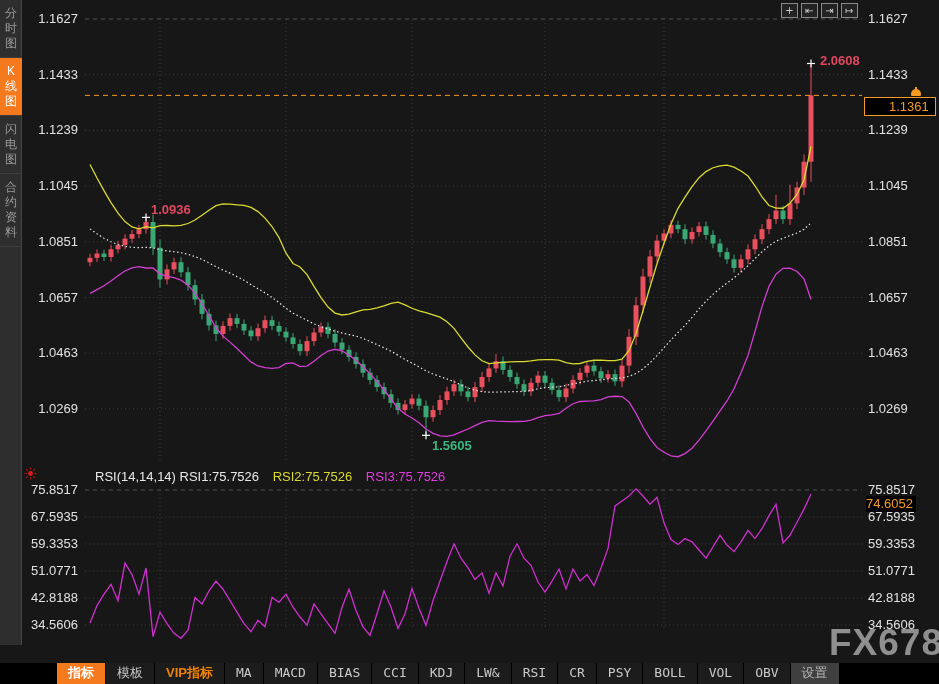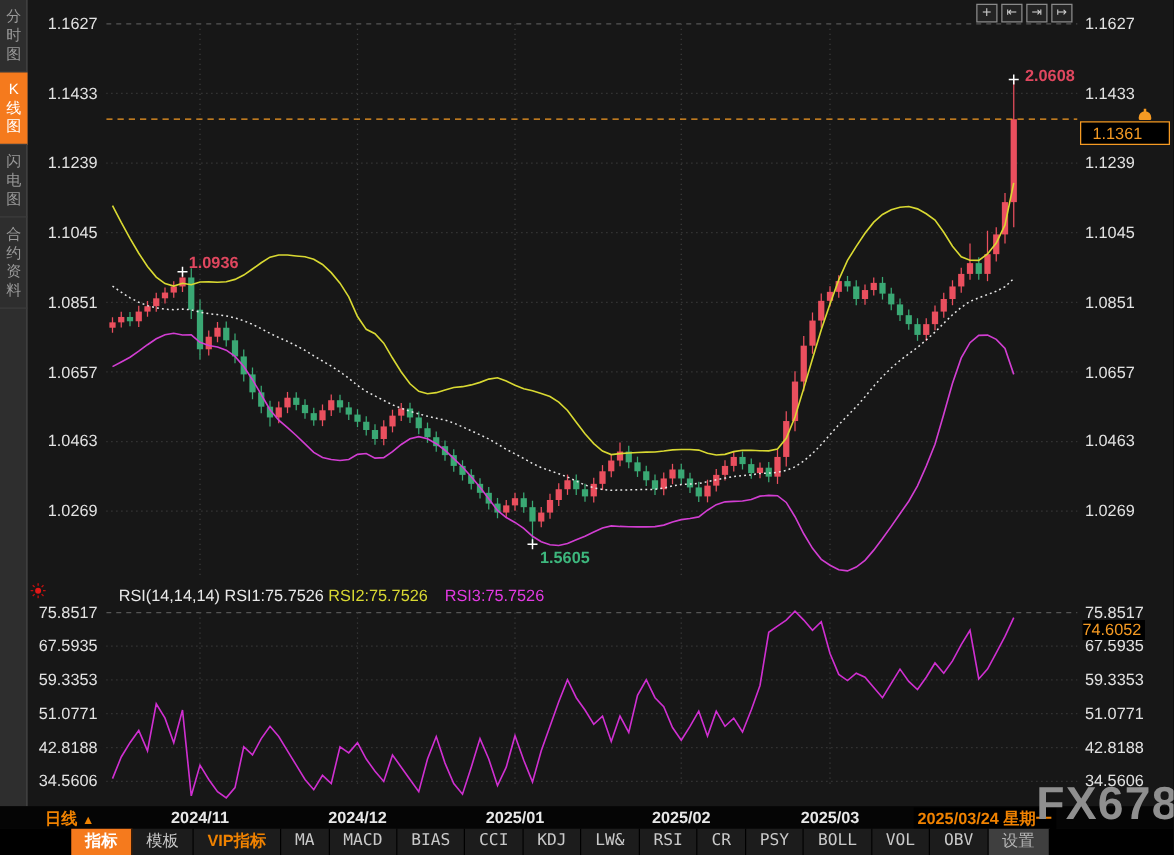--- a/index.html
+++ b/index.html
@@ -46,31 +46,31 @@
   .ylab.left { left:26px; text-align:right; }
   .ylab.right { left:868px; text-align:left; }
   .ylab.rsi { font-size:13px; }
   
   #mainsvg { position:absolute; left:85px; top:12px; z-index:5; }
   #rsisvg  { position:absolute; left:85px; top:470px; z-index:5; }
   
   #pricebox {
     position:absolute; left:864px; top:97px; width:72px; height:19px; z-index:15;
     border:1px solid #f59a23; background:#000; color:#f59a23; font-size:13px;
-    line-height:17px; padding-left:9px;
+    line-height:17px; padding-left:24px;
   }
   #bell { position:absolute; left:910px; top:87px; width:12px; height:10px; z-index:16; }
   #bell .dome { position:absolute; left:1px; top:2px; width:10px; height:7px; background:#f59a23; border-radius:5px 5px 1px 1px; }
   #bell .knob { position:absolute; left:5px; top:0; width:2px; height:3px; background:#f59a23; }
   
   .anno { position:absolute; font-size:13px; font-weight:bold; z-index:14; white-space:nowrap; }
   
   #rsihdr { position:absolute; left:95px; top:469px; font-size:13px; z-index:12; white-space:nowrap; }
   #rsihdr .r1 { color:#e9e9e9; }
-  #rsihdr .r2 { color:#d9d932; }
+  #rsihdr .r2 { color:#d9d932; margin-left:10px; }
   #rsihdr .r3 { color:#e23ae2; margin-left:10px; }
   #rsicur { position:absolute; left:866px; top:496px; background:#000; color:#f59a23; font-size:13px; padding:0 3px 1px 0; z-index:13; }
   #burst { position:absolute; left:24px; top:466px; z-index:12; }
   
   #xrow { position:absolute; left:0; top:645px; width:939px; height:18px; background:#050505; z-index:10; }
   #period { position:absolute; left:36px; top:1px; color:#f08200; font-size:13px; font-weight:bold; cursor:pointer; }
   #period .arr { font-size:10px; }
   .xlab { position:absolute; top:1px; transform:translateX(-50%); color:#e8e8e8; font-size:13px; font-weight:bold; }
   #datehl { position:absolute; left:731px; top:1px; background:#000; color:#f08200; font-size:13px; font-weight:bold; padding:0 3px; }
   
@@ -429,31 +429,20 @@
         <line x1="0.5" y1="6.5" x2="2.6" y2="6.5"></line>
           <line x1="10.4" y1="6.5" x2="12.5" y2="6.5"></line>
         <line x1="2.2" y1="2.2" x2="3.7" y2="3.7"></line>
           <line x1="9.3" y1="9.3" x2="10.8" y2="10.8"></line>
         <line x1="2.2" y1="10.8" x2="3.7" y2="9.3"></line>
           <line x1="9.3" y1="3.7" x2="10.8" y2="2.2"></line>
       </g>
     </svg>
   </div>
 
-  <div id="xrow">
-    <span id="period">
-      <span>日线</span> <span class="arr">▲</span>
-    </span>
-    <span id="datehl">2025/03/24 星期一</span>
-  <div class="xlab" style="left:160px">2024/11</div>
-      <div class="xlab" style="left:286px">2024/12</div>
-      <div class="xlab" style="left:412px">2025/01</div>
-      <div class="xlab" style="left:545px">2025/02</div>
-      <div class="xlab" style="left:664px">2025/03</div>
-    </div>
 
   <div id="toolbar">
     <div class="spacer"></div>
   <div class="tb-btn active cjk">指标</div>
       <div class="tb-btn cjk">模板</div>
       <div class="tb-btn vip cjk">VIP指标</div>
       <div class="tb-btn">MA</div>
       <div class="tb-btn">MACD</div>
       <div class="tb-btn">BIAS</div>
       <div class="tb-btn">CCI</div>

